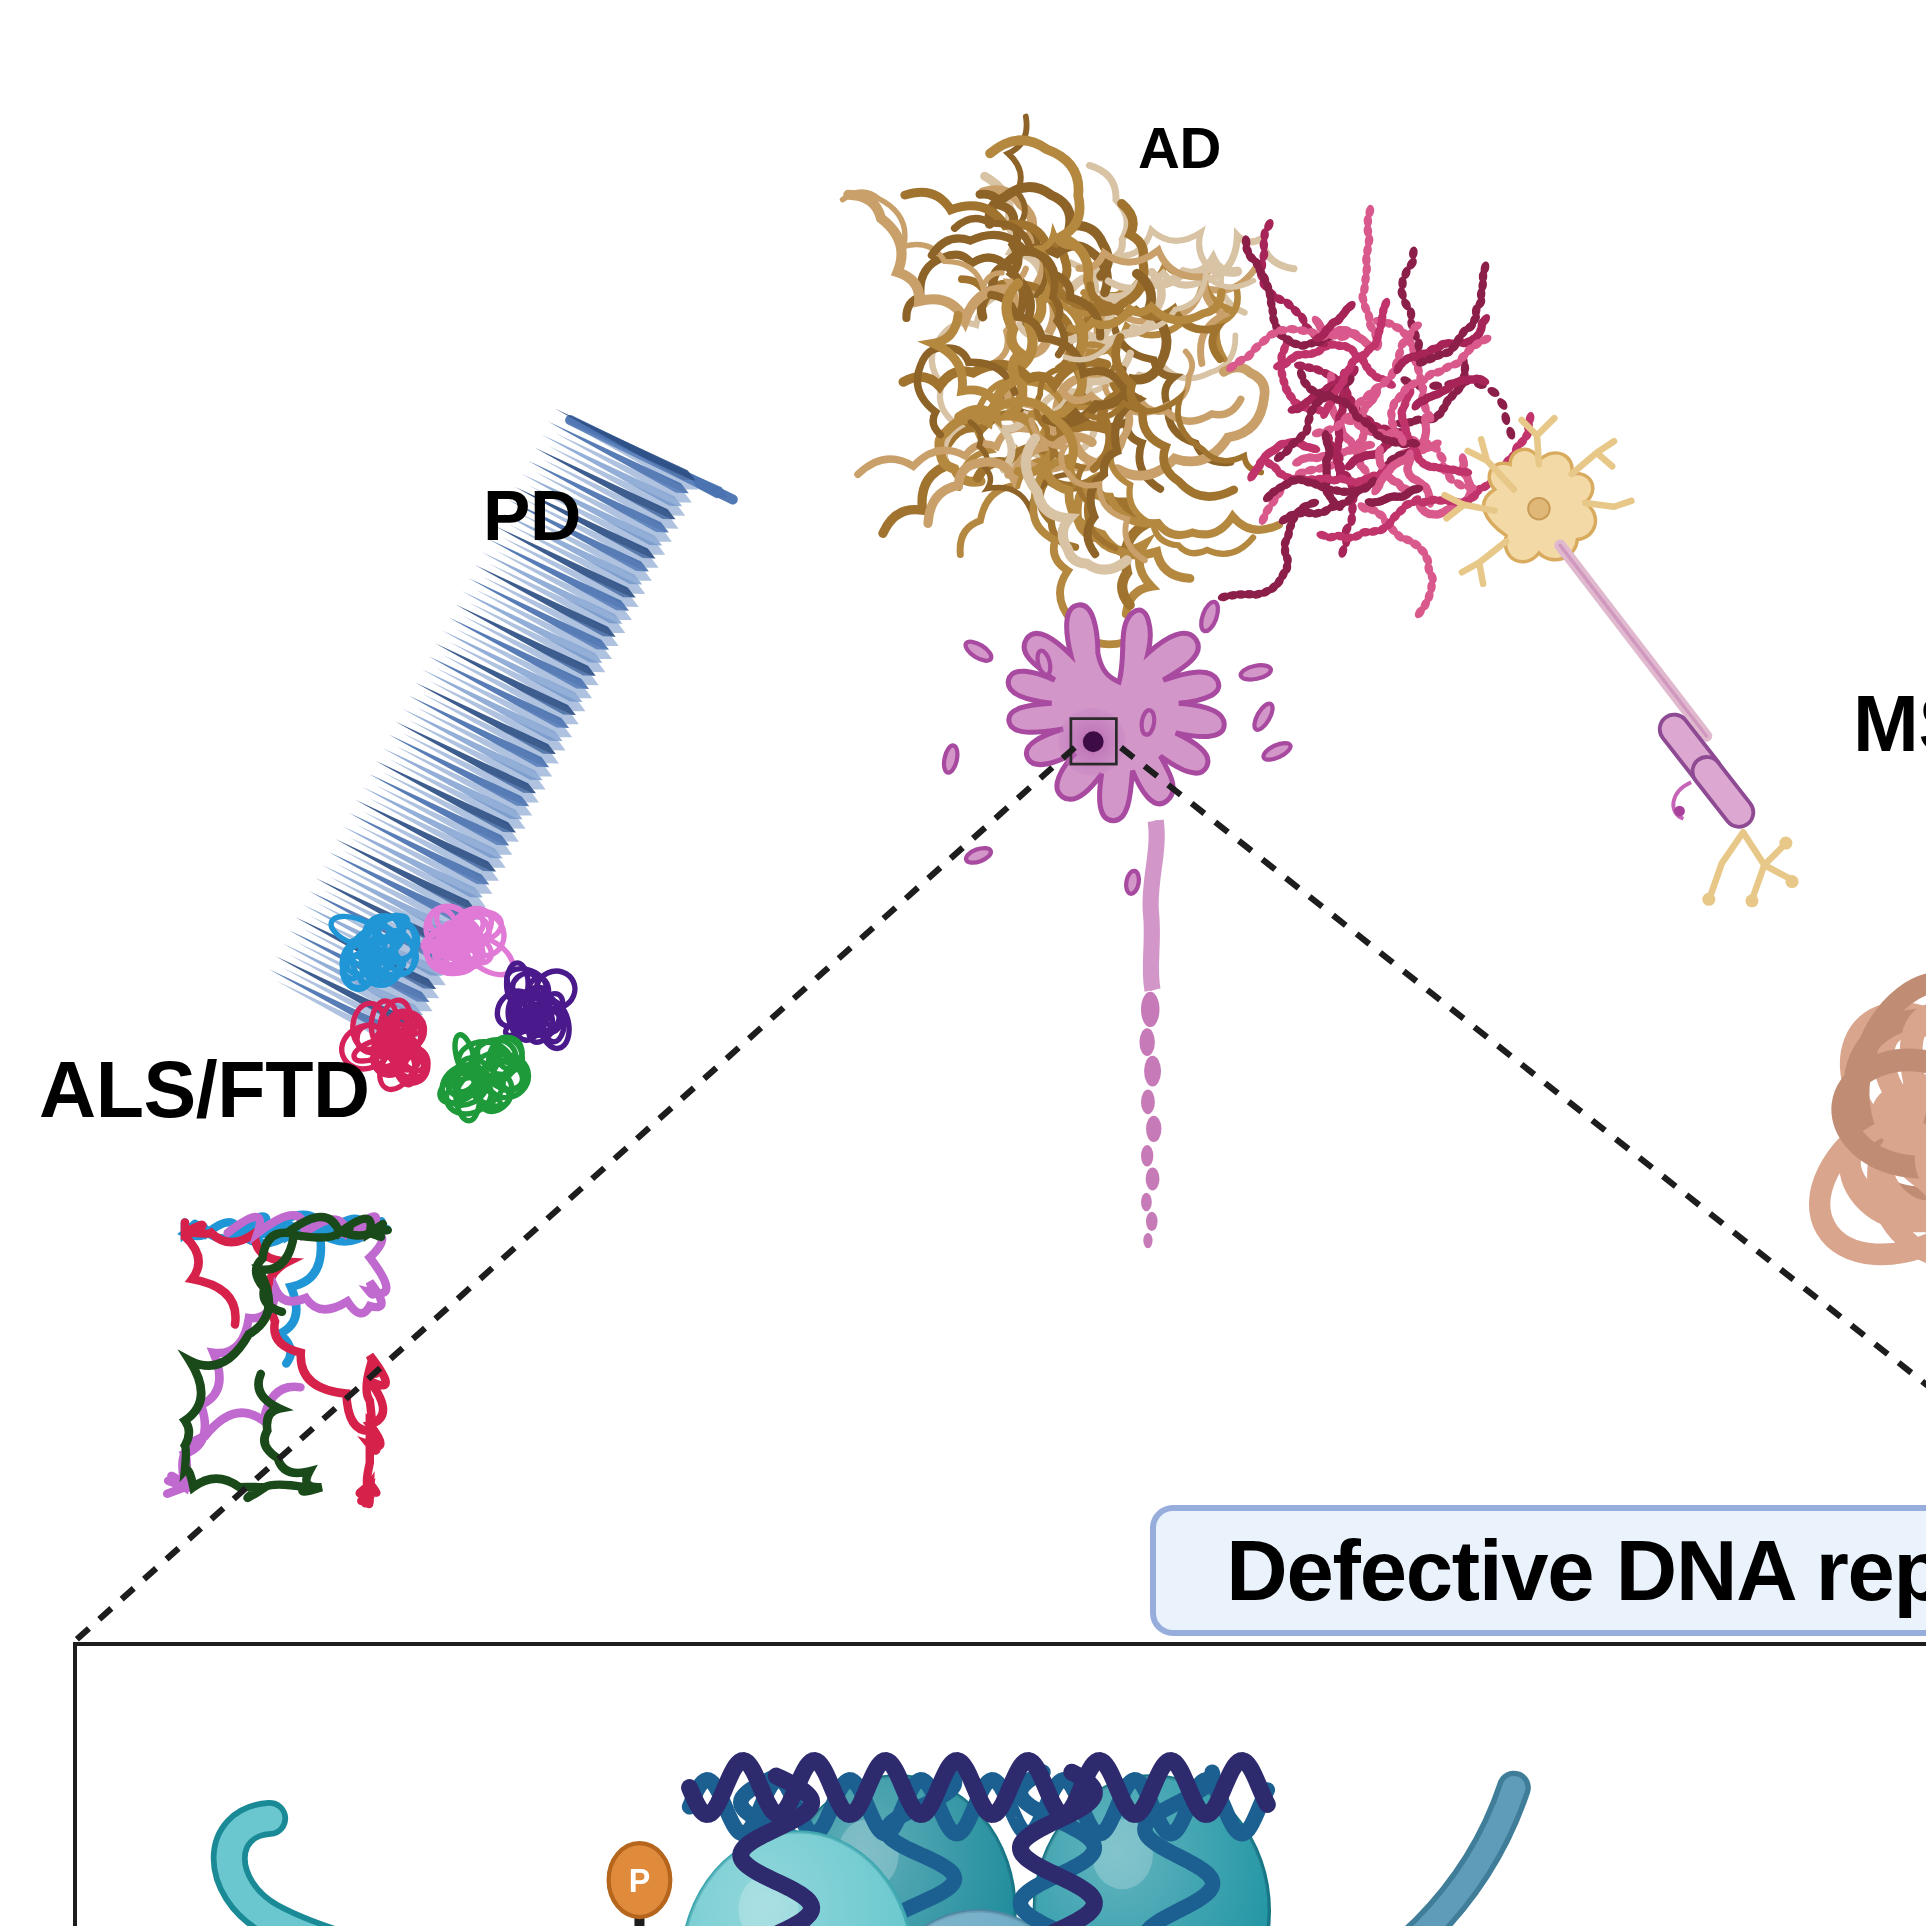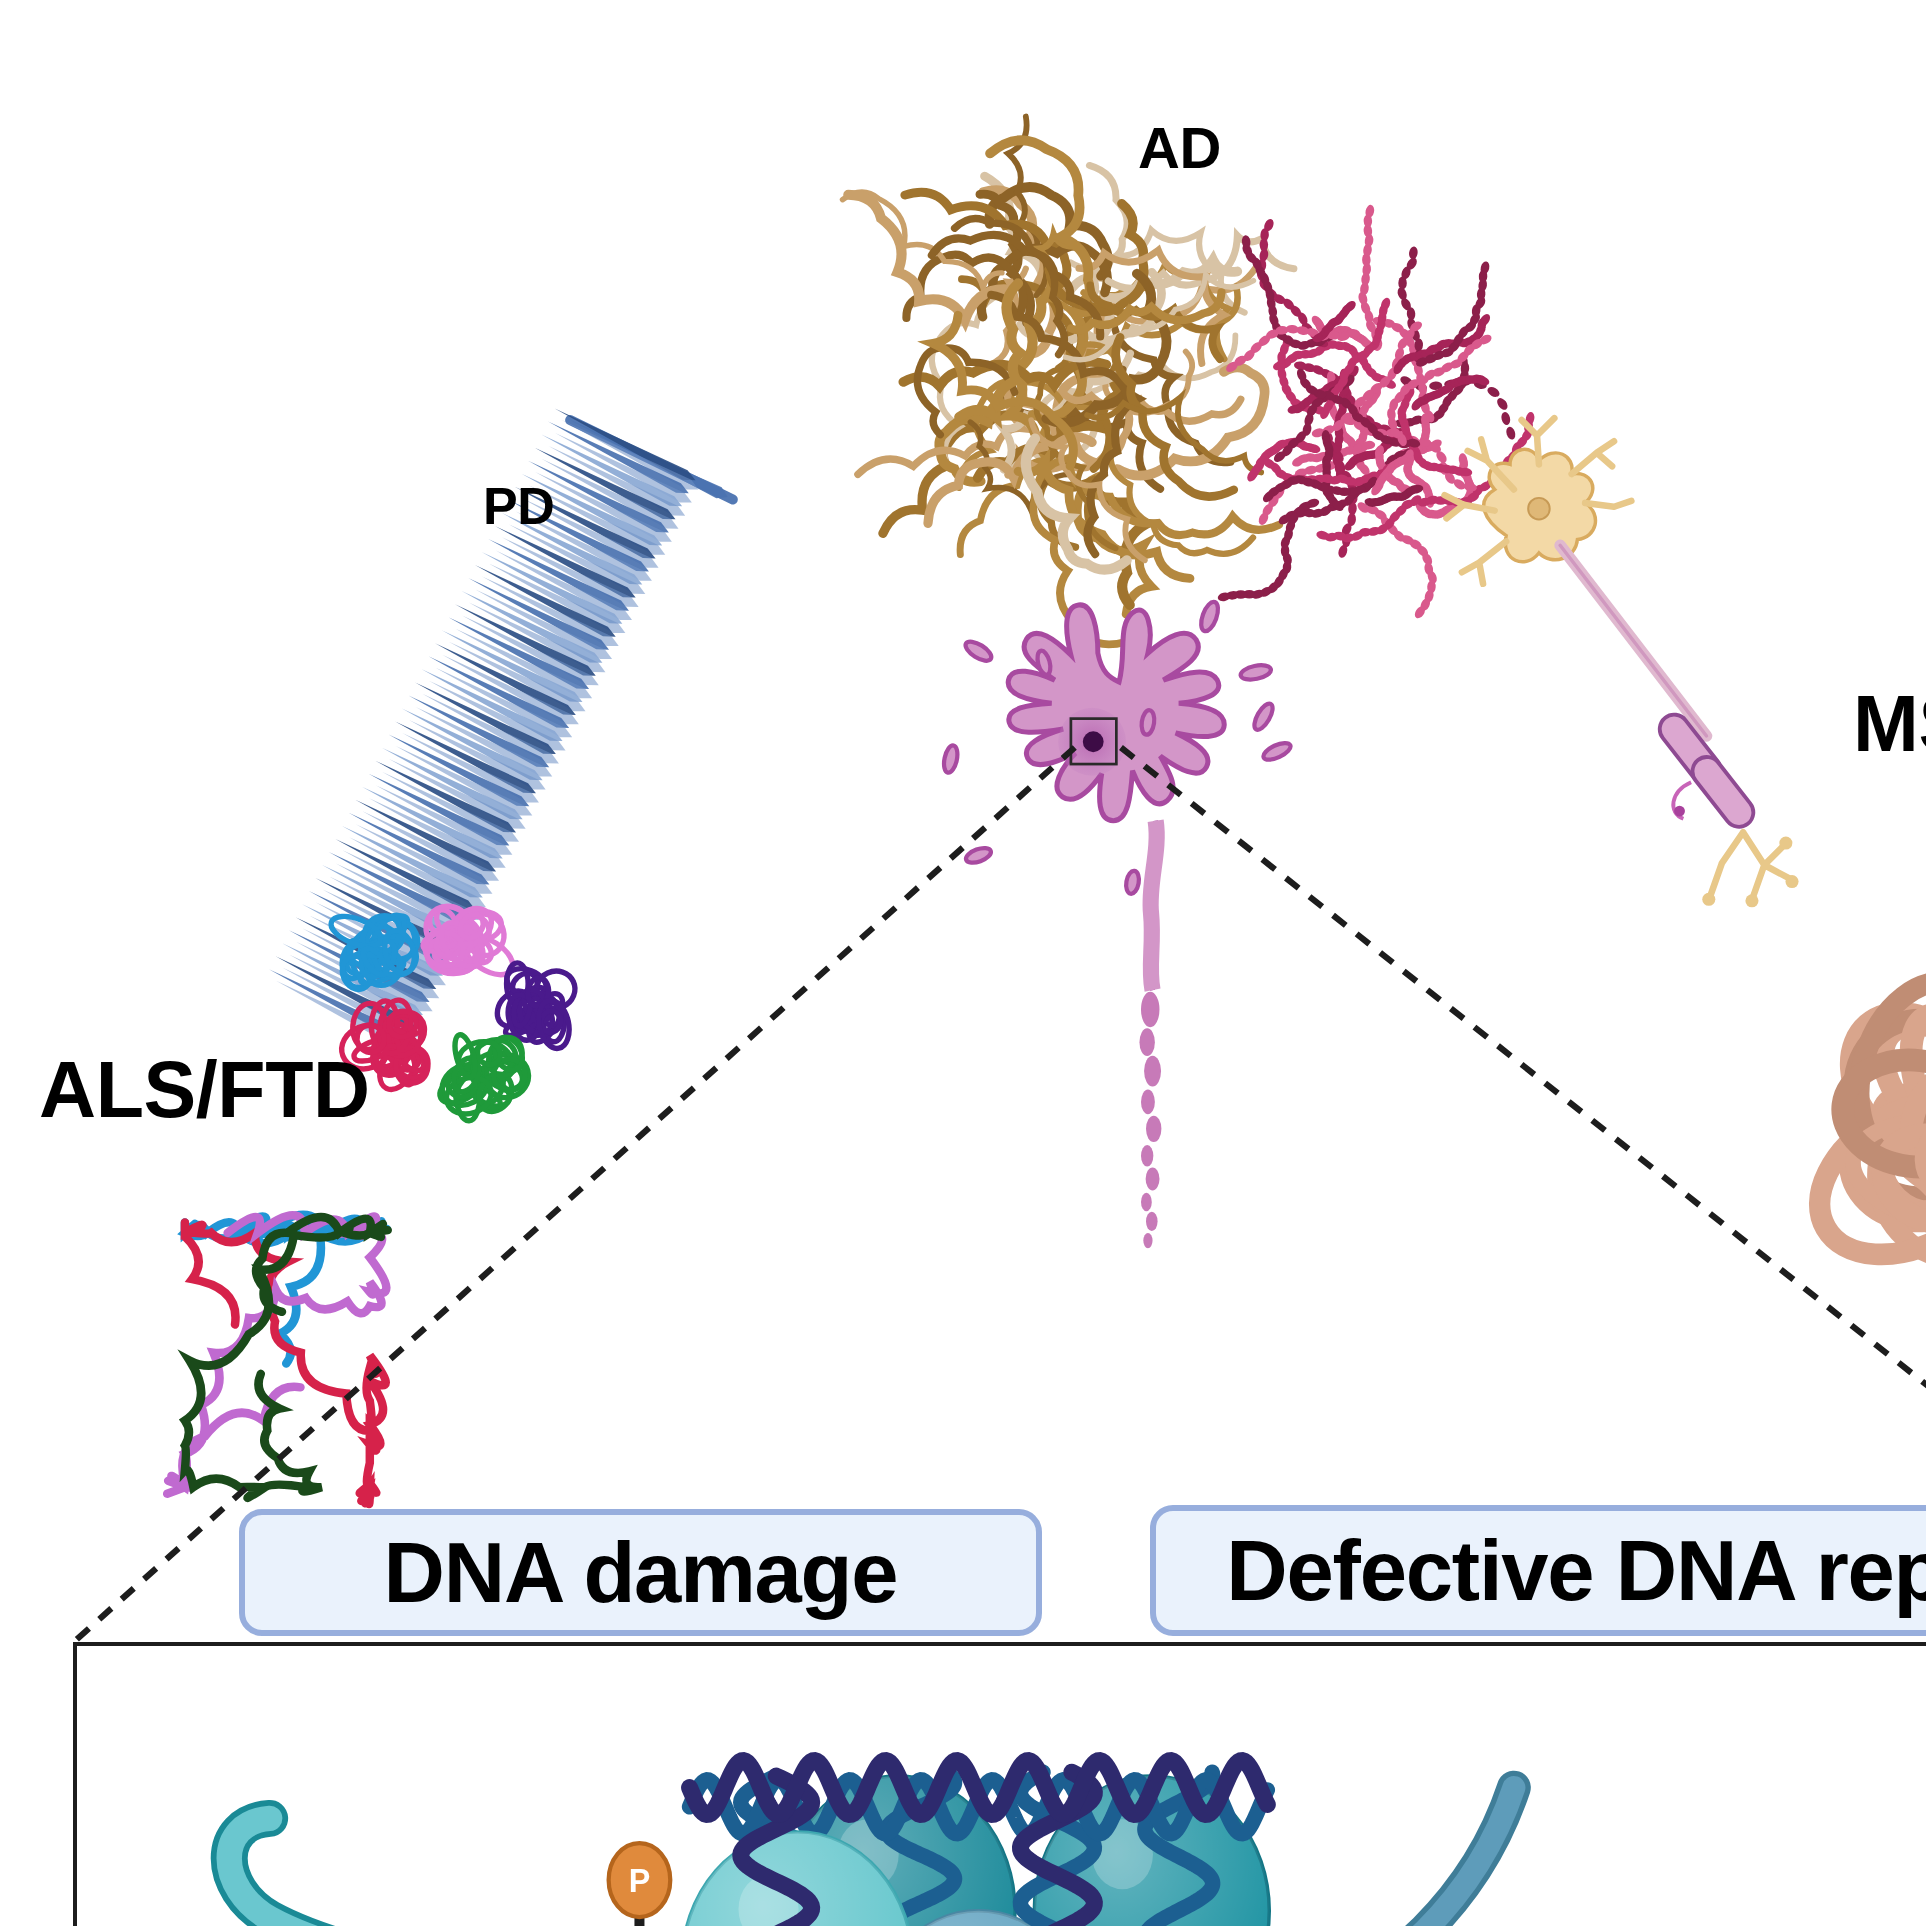--- a/index.html
+++ b/index.html
@@ -1226,28 +1226,25 @@
       <circle cx="458" cy="395" r="27" fill="#3d0c46"></circle>
     </g>
 
     <g stroke="#1d1d1d" stroke-width="16" fill="none" stroke-dasharray="42 36" stroke-linecap="butt">
       <line x1="2790" y1="1940" x2="196" y2="4258"></line>
       <line x1="2910" y1="1940" x2="5840" y2="4258"></line>
     </g>
   </svg>
 
   <div class="disease-label" style="left:1138px;top:119px;font-size:58px;">AD</div>
-  <div class="disease-label" style="left:483px;top:480px;font-size:52px;">PD</div>
+  <div class="disease-label" style="left:483px;top:480px;font-size:71px;">PD</div>
   <div class="disease-label" style="left:1853px;top:684px;font-size:79px;">MS</div>
 
   <div class="disease-label" style="left:39px;top:1050px;font-size:79px;">ALS/FTD</div>
 
-  <div class="callout-box" style="left:239px;top:1509px;width:803px;height:127px;">
-    <span>DNA damage</span>
-  </div>
   <div class="callout-box" style="left:1150px;top:1505px;width:971px;height:131px;">
     <span>Defective DNA repair</span>
   </div>
 
   <div id="zoom-panel"></div>
 
   <svg class="layer" viewBox="0 0 5911 7060" style="pointer-events:none;">
     <g clip-path="url(#panelClip)">
 
       <g>

